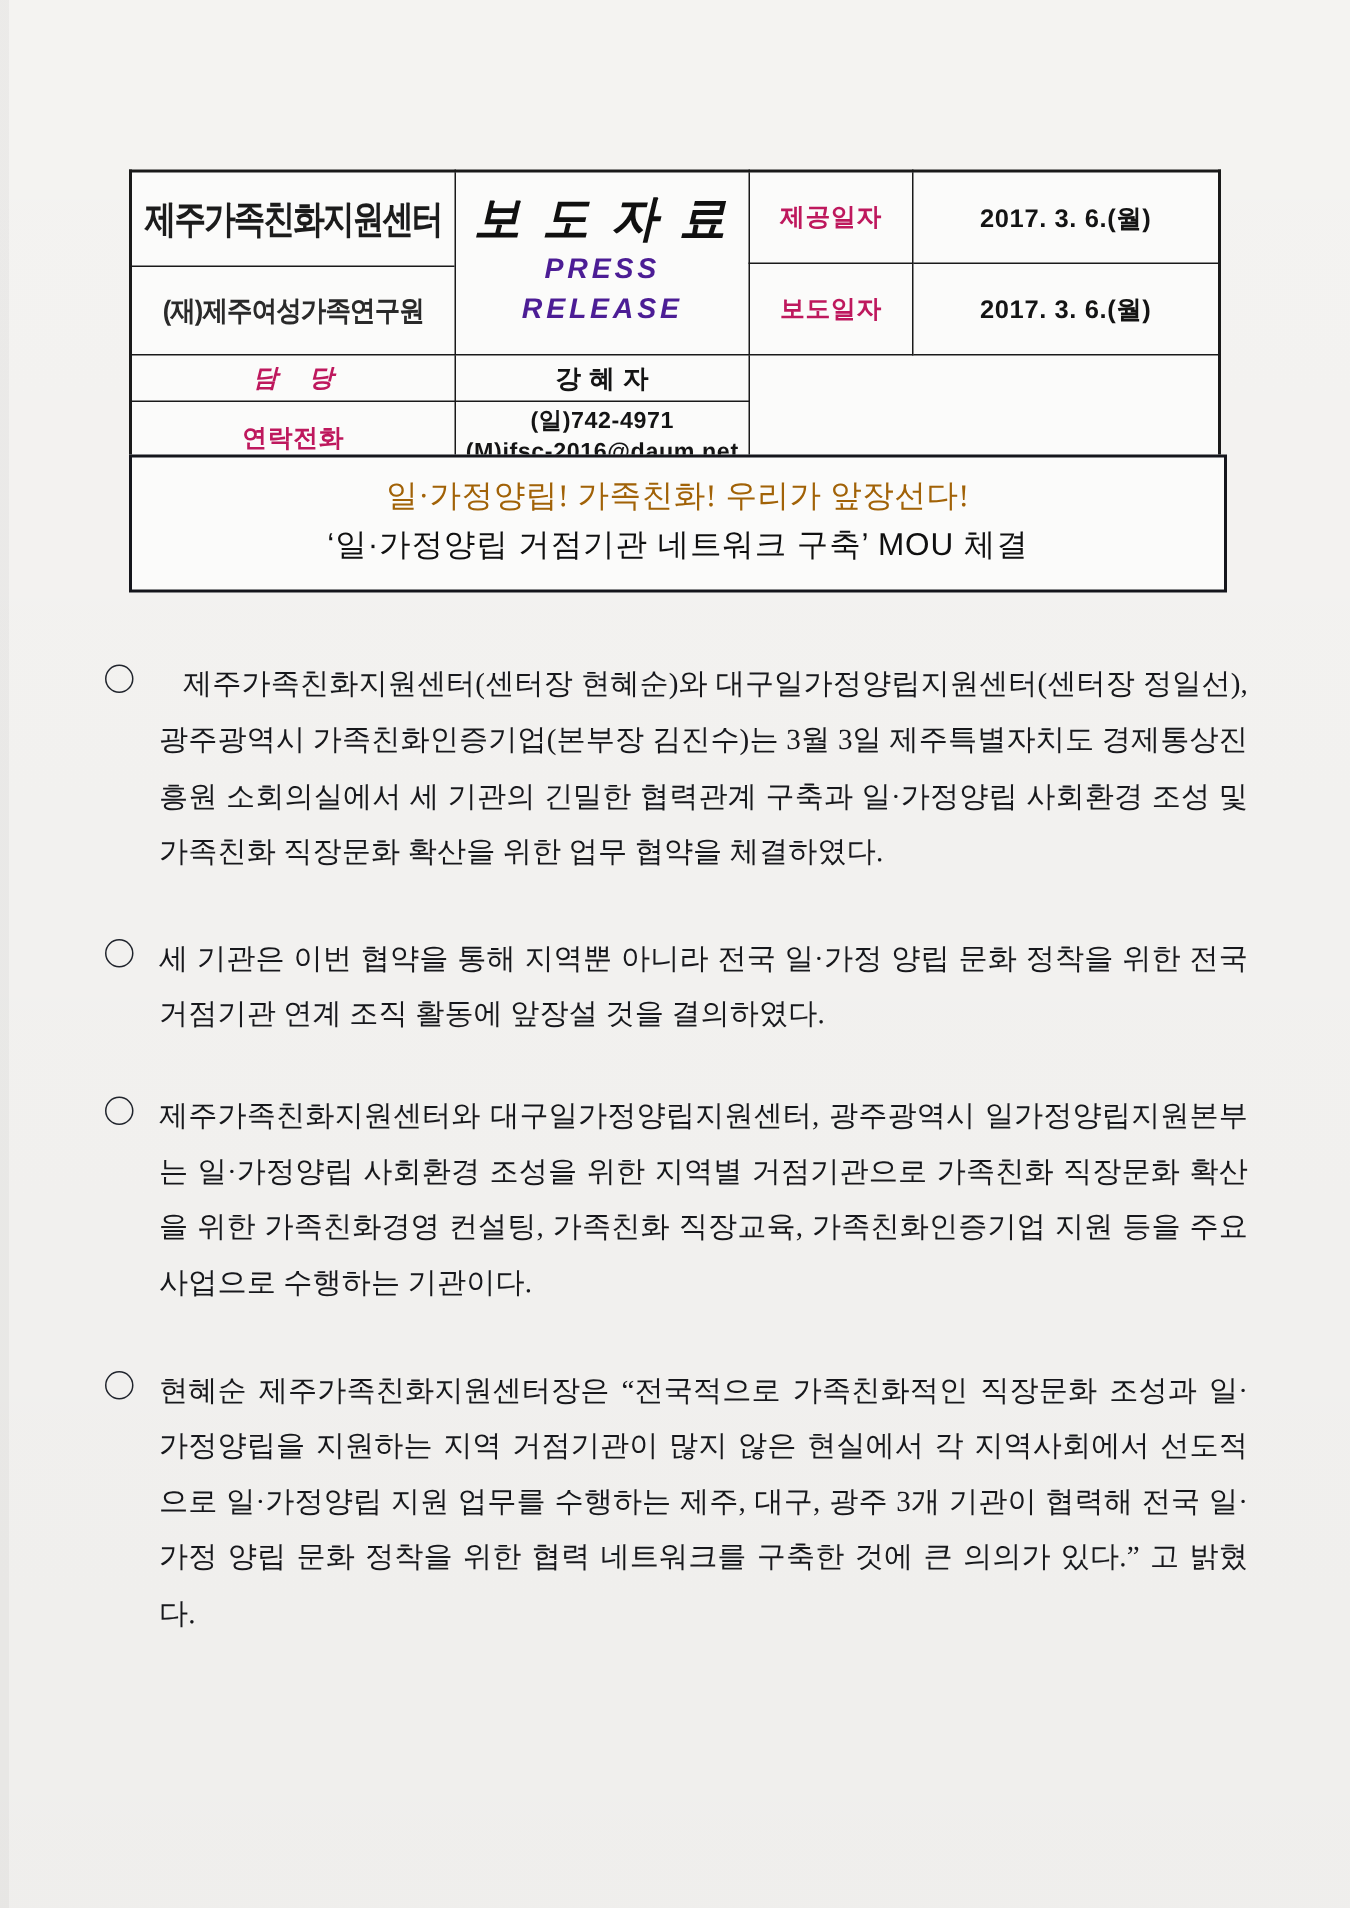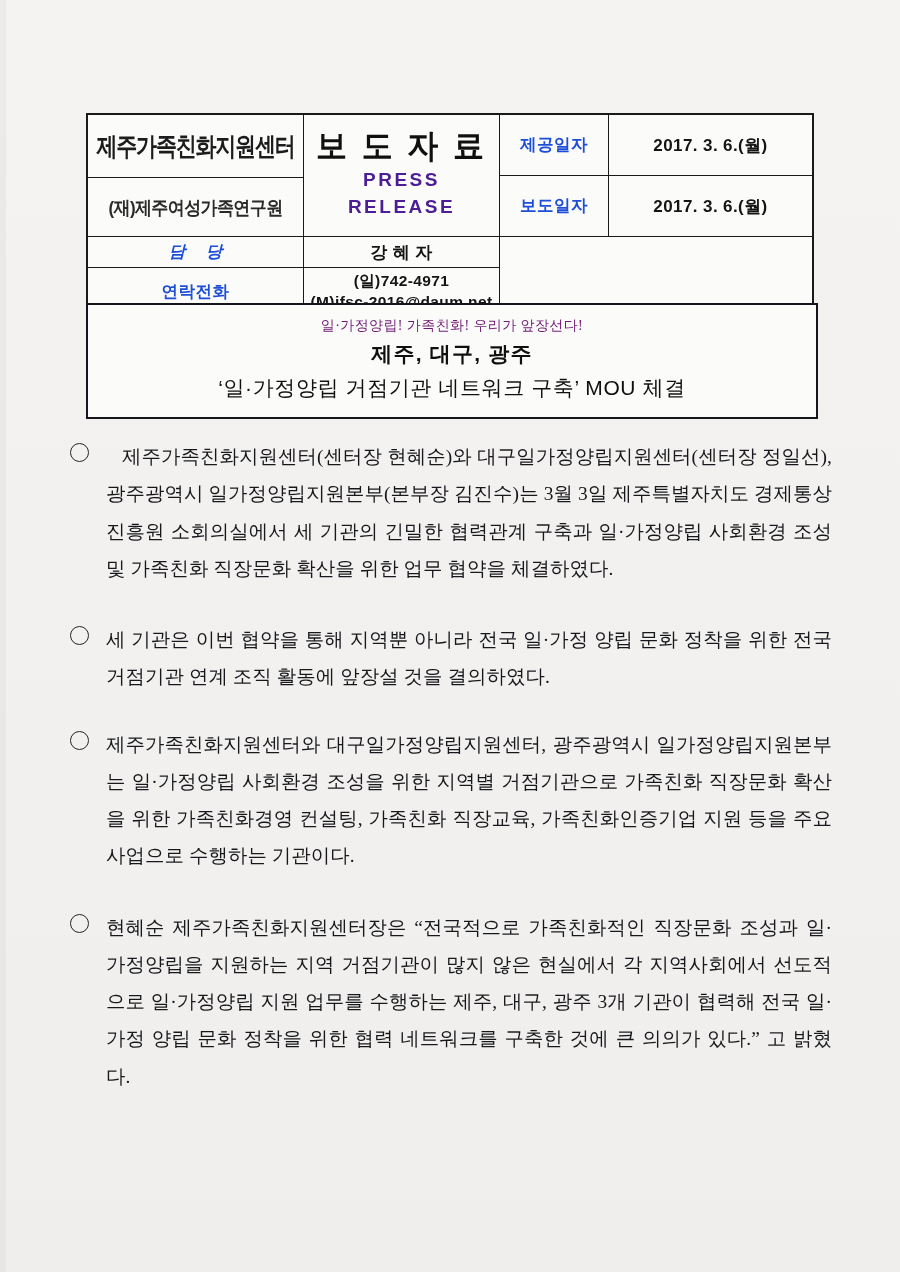--- a/index.html
+++ b/index.html
@@ -86,20 +86,21 @@
     font-size: 17px;
     letter-spacing: -0.6px;
     color: #2a2a2a;
     transform: scaleY(1.1);
     white-space: nowrap;
   }
   .cell-press {
     width: 195px;
     text-align: center;
     padding: 4px 0 8px 0 !important;
+    font-style: italic;
   }
   .press-kr {
     font-family: "Liberation Sans", sans-serif;
     font-weight: bold;
     font-size: 31px;
     letter-spacing: 3px;
     color: #101010;
     line-height: 1.25;
     transform: scaleY(1.06);
   }
@@ -113,21 +114,21 @@
     margin-top: 2px;
   }
   .cell-label {
     width: 108px;
     text-align: center;
     font-family: "Liberation Sans", sans-serif;
     font-weight: bold;
     font-size: 16.5px;
     letter-spacing: 0.5px;
     height: 30px;
-    color: #1d4ed8;
+    color: #be185d;
   }
   .cell-label.spaced {
     letter-spacing: 8px;
     text-indent: 8px;
     font-style: italic;
   }
   .cell-value {
     text-align: center;
     font-family: "Liberation Sans", sans-serif;
     font-weight: bold;
@@ -151,22 +152,22 @@
     left: 86px;
     top: 303px;
     width: 728px;
     border: 2.2px solid #15161c;
     background: #fbfbfa;
     padding: 10px 0 14px 0;
     text-align: center;
   }
   .title-line1 {
     font-family: "Liberation Serif", serif;
-    font-size: 14px;
-    color: #701a75;
+    font-size: 21px;
+    color: #a16207;
     letter-spacing: 0.4px;
     line-height: 1.5;
   }
   .title-line2 {
     font-family: "Liberation Sans", sans-serif;
     font-weight: bold;
     font-size: 21px;
     color: #101010;
     letter-spacing: 1.2px;
     line-height: 1.55;
@@ -257,29 +258,28 @@
         <td class="cell-value contact">
           <div class="contact-line">(일)742-4971</div>
           <div class="contact-line">(M)jfsc-2016@daum.net</div>
         </td>
       </tr>
     </tbody>
       </table>
 
     <div class="title-box">
       <div class="title-line1">일·가정양립! 가족친화! 우리가 앞장선다!</div>
-      <div class="title-line2">제주, 대구, 광주</div>
       <div class="title-line3">‘일·가정양립 거점기관 네트워크 구축’ MOU 체결</div>
     </div>
 
     <div class="body-wrap">
 
       <div class="para indent-first">
         <span class="bullet"></span>
-        <p>제주가족친화지원센터(센터장 현혜순)와 대구일가정양립지원센터(센터장 정일선), 광주광역시 일가정양립지원본부(본부장 김진수)는 3월 3일 제주특별자치도 경제통상진흥원 소회의실에서 세 기관의 긴밀한 협력관계 구축과 일·가정양립 사회환경 조성 및 가족친화 직장문화 확산을 위한 업무 협약을 체결하였다.</p>
+        <p>제주가족친화지원센터(센터장 현혜순)와 대구일가정양립지원센터(센터장 정일선), 광주광역시 가족친화인증기업(본부장 김진수)는 3월 3일 제주특별자치도 경제통상진흥원 소회의실에서 세 기관의 긴밀한 협력관계 구축과 일·가정양립 사회환경 조성 및 가족친화 직장문화 확산을 위한 업무 협약을 체결하였다.</p>
       </div>
 
       <div class="para tight">
         <span class="bullet"></span>
         <p>세 기관은 이번 협약을 통해 지역뿐 아니라 전국 일·가정 양립 문화 정착을 위한 전국 거점기관 연계 조직 활동에 앞장설 것을 결의하였다.</p>
       </div>
 
       <div class="para">
         <span class="bullet"></span>
         <p>제주가족친화지원센터와 대구일가정양립지원센터, 광주광역시 일가정양립지원본부는 일·가정양립 사회환경 조성을 위한 지역별 거점기관으로 가족친화 직장문화 확산을 위한 가족친화경영 컨설팅, 가족친화 직장교육, 가족친화인증기업 지원 등을 주요 사업으로 수행하는 기관이다.</p>

